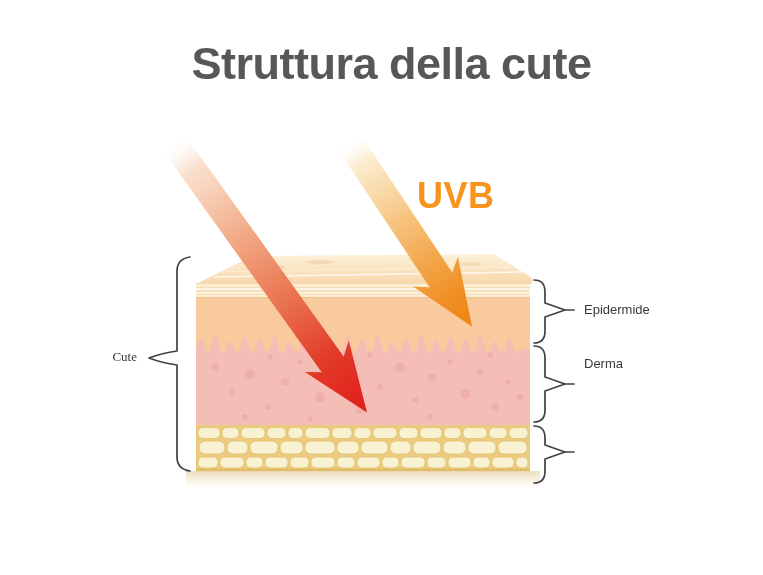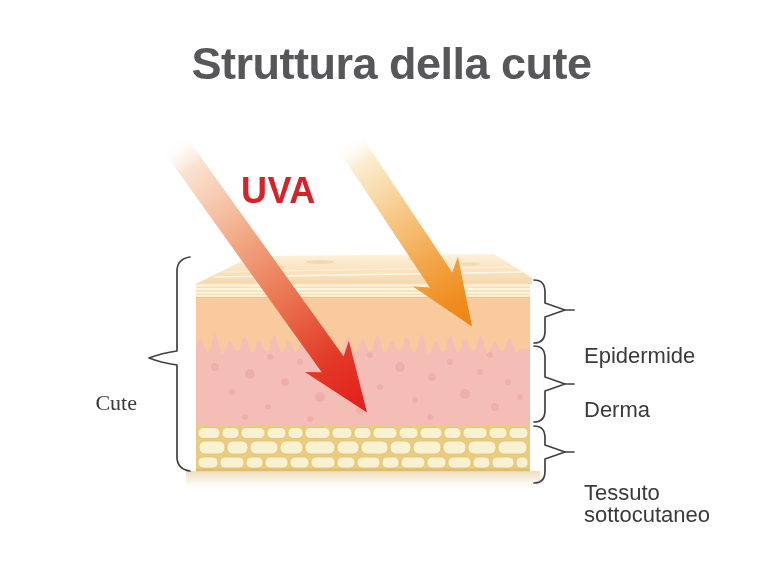--- a/index.html
+++ b/index.html
@@ -9,21 +9,21 @@
   }
   .stage svg{position:absolute;left:0;top:0;}
   .txt{position:absolute;white-space:nowrap;}
   .title{
     left:0;right:0;top:38px;text-align:center;
     font-size:45px;font-weight:600;letter-spacing:-0.5px;color:#57575a;padding-left:20px;
   }
   .ray-label{font-size:36px;font-weight:600;letter-spacing:0.5px;}
   .uva-label{left:241px;top:170px;color:#d6232b;}
   .uvb-label{left:417px;top:175px;color:#f7941e;}
-  .side-label{font-size:22px;color:#3a3a3c;margin-top:41px;}
+  .side-label{font-size:13px;color:#3a3a3c;}
   .cute-label{left:60px;top:349px;width:77px;text-align:right;font-family:Liberation Serif, serif;}
   .epidermide-label{left:584px;top:302px;}
   .derma-label{left:584px;top:356px;}
   .tessuto-label{left:584px;top:441px;width:112px;line-height:22px;white-space:normal;}
 </style>
 </head>
 <body>
 
 <div class="stage">
 
@@ -182,18 +182,17 @@
       <path d="M534,280 Q545,280 545,292 L545,303 L565,310 L545,317 L545,331 Q545,343 534,343"></path>
       <path d="M565,310 L574,310"></path>
       <path d="M534,346 Q545,346 545,358 L545,377 L565,384 L545,391 L545,410 Q545,422 534,422"></path>
       <path d="M565,384 L574,384"></path>
       <path d="M534,426 Q545,426 545,438 L545,445 L565,452 L545,459 L545,471 Q545,483 534,483"></path>
       <path d="M565,452 L574,452"></path>
     </g>
   </svg>
 
   <div class="txt title">Struttura della cute</div>
-  <div class="txt ray-label uva-label">UVA</div>
+  <div class="txt ray-label uvb-label">UVB</div>
   <div class="txt side-label cute-label">Cute</div>
   <div class="txt side-label epidermide-label">Epidermide</div>
   <div class="txt side-label derma-label">Derma</div>
-  <div class="txt side-label tessuto-label">Tessuto sottocutaneo</div>
 </div>
 
 </body></html>

